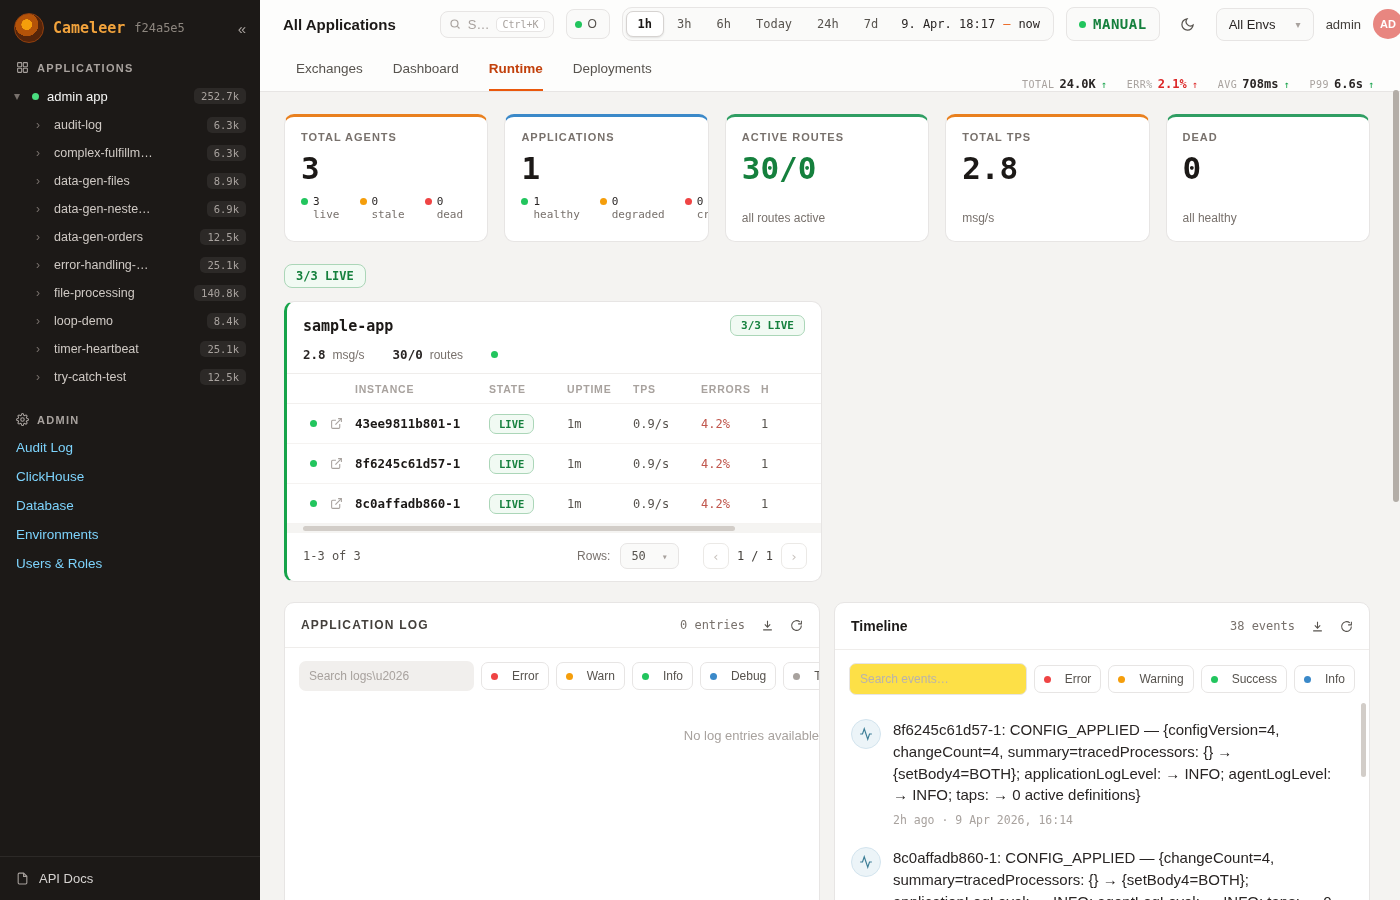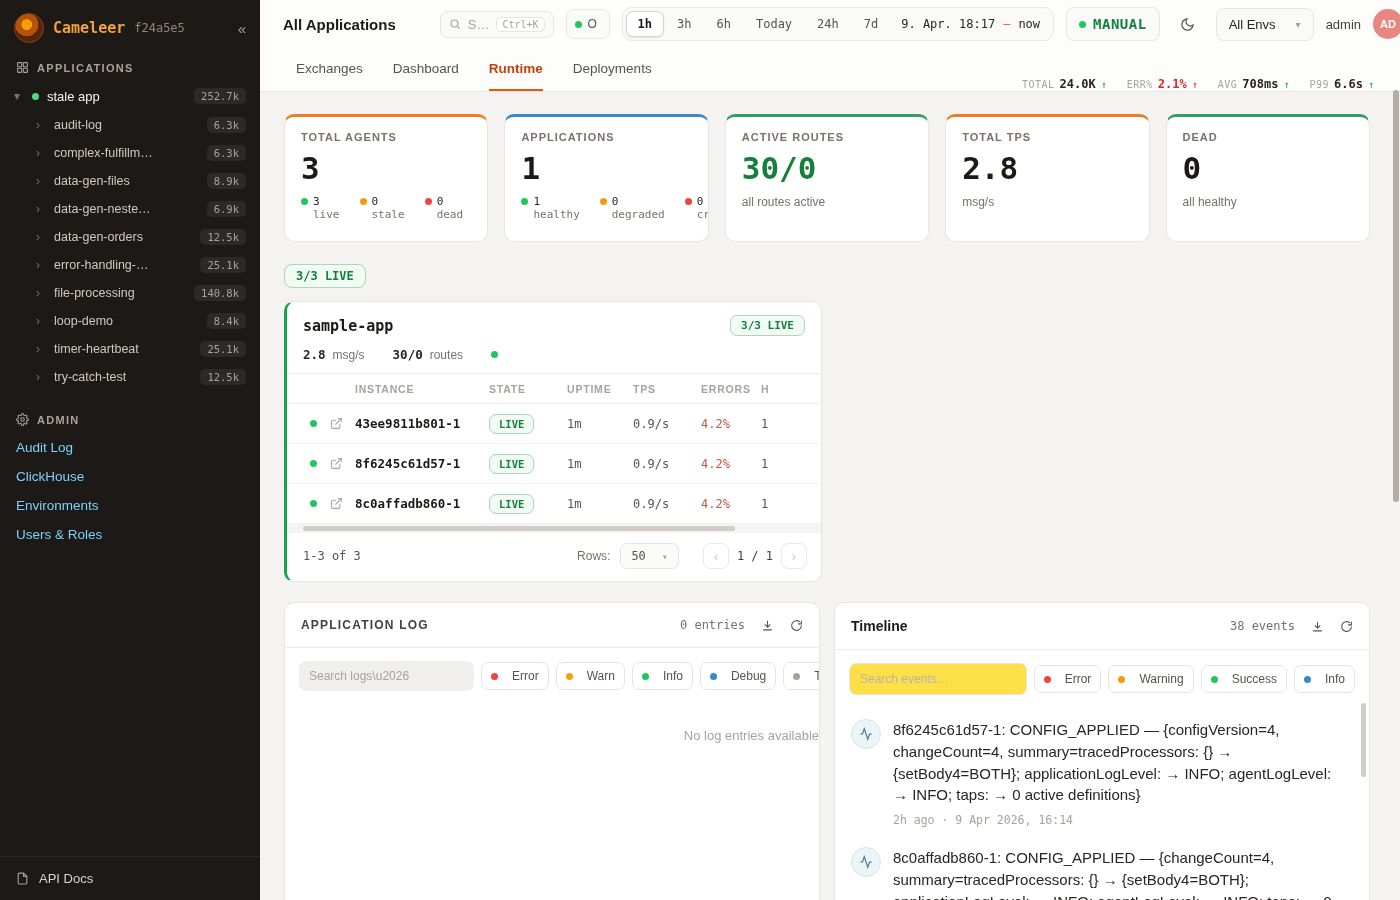--- a/index.html
+++ b/index.html
@@ -81,21 +81,21 @@
   .metrics{display:grid;grid-template-columns:repeat(5,1fr);gap:16px}
   .mcard{background:#fff;border:1px solid #e7e5e4;border-top:3px solid var(--ac);border-radius:10px;
     padding:14px 16px;height:128px;overflow:hidden}
   .mtitle{font-size:11px;letter-spacing:1px;color:#78716c;font-weight:700;white-space:nowrap}
   .mvalue{font-family:"DejaVu Sans Mono",monospace;font-size:31px;font-weight:700;margin-top:7px;color:#1c1917}
   .mvalue.green{color:#15803d}
   .msubs{display:flex;gap:20px;margin-top:9px;white-space:nowrap}
   .msub{font-family:"DejaVu Sans Mono",monospace;font-size:11px;color:#57534e}
   .msub-top{display:flex;gap:5px;align-items:center;color:#292524}
   .msub-label{margin-left:12px;color:#78716c}
-  .mcaption{margin-top:9px;font-size:12px;color:#78716c;white-space:nowrap}
+  .mcaption{margin-top:25px;font-size:12px;color:#78716c;white-space:nowrap}
 
   .live-pill{display:inline-flex;align-items:center;border:1px solid #abd6b8;background:#f1faf3;color:#15803d;
     font-family:"DejaVu Sans Mono",monospace;font-size:12px;font-weight:700;border-radius:8px;
     padding:4px 11px;margin:22px 0 13px}
 
   
   .app-card{width:538px;background:#fff;border:1px solid #e7e5e4;border-left:3px solid #16a34a;
     border-radius:10px;overflow:hidden}
   .app-head{display:flex;align-items:center;justify-content:space-between;padding:13px 16px 9px}
   .app-name{font-family:"DejaVu Sans Mono",monospace;font-size:15px;font-weight:700;color:#1c1917}
@@ -177,21 +177,21 @@
           <rect x="13.5" y="3" width="7.5" height="7.5" rx="1"></rect>
           <rect x="3" y="13.5" width="7.5" height="7.5" rx="1"></rect>
           <rect x="13.5" y="13.5" width="7.5" height="7.5" rx="1"></rect>
         </svg>
       <span>APPLICATIONS</span>
     </div>
 
     <div class="tree-root">
       <span class="chev">▾</span>
       <span class="dot" style="background:#4ade80"></span>
-      <span>stale app</span>
+      <span>admin app</span>
       <span class="count-badge">252.7k</span>
     </div>
 
     <div class="tree-item">
       <span class="chev">›</span>
       <span>audit-log</span>
       <span class="count-badge">6.3k</span>
     </div>
     <div class="tree-item">
       <span class="chev">›</span>
@@ -242,20 +242,21 @@
     <div class="admin-block">
       <div class="section-head">
         <svg width="13" height="13" viewBox="0 0 24 24" fill="none" stroke="#a8a29e" stroke-width="2">
             <circle cx="12" cy="12" r="3.2"></circle>
             <path d="M19.4 15a1.7 1.7 0 0 0 .34 1.87l.06.06a2 2 0 1 1-2.83 2.83l-.06-.06a1.7 1.7 0 0 0-1.87-.34 1.7 1.7 0 0 0-1 1.56V21a2 2 0 1 1-4 0v-.09a1.7 1.7 0 0 0-1-1.56 1.7 1.7 0 0 0-1.87.34l-.06.06a2 2 0 1 1-2.83-2.83l.06-.06A1.7 1.7 0 0 0 4.6 15a1.7 1.7 0 0 0-1.56-1H3a2 2 0 1 1 0-4h.09a1.7 1.7 0 0 0 1.56-1 1.7 1.7 0 0 0-.34-1.87l-.06-.06a2 2 0 1 1 2.83-2.83l.06.06A1.7 1.7 0 0 0 9 4.6a1.7 1.7 0 0 0 1-1.56V3a2 2 0 1 1 4 0v.09a1.7 1.7 0 0 0 1 1.56 1.7 1.7 0 0 0 1.87-.34l.06-.06a2 2 0 1 1 2.83 2.83l-.06.06a1.7 1.7 0 0 0-.34 1.87 1.7 1.7 0 0 0 1.56 1H21a2 2 0 1 1 0 4h-.09a1.7 1.7 0 0 0-1.56 1z"></path>
           </svg>
         <span>ADMIN</span>
       </div>
       <div class="admin-item">Audit Log</div>
       <div class="admin-item">ClickHouse</div>
+      <div class="admin-item">Database</div>
       <div class="admin-item">Environments</div>
       <div class="admin-item">Users &amp; Roles</div>
     </div>
   </nav>
 
   <div class="api-docs">
     <svg width="13" height="13" viewBox="0 0 24 24" fill="none" stroke="#a8a29e" stroke-width="2">
         <path d="M14 2H6a2 2 0 0 0-2 2v16a2 2 0 0 0 2 2h12a2 2 0 0 0 2-2V8z"></path>
         <path d="M14 2v6h6"></path>
       </svg>

